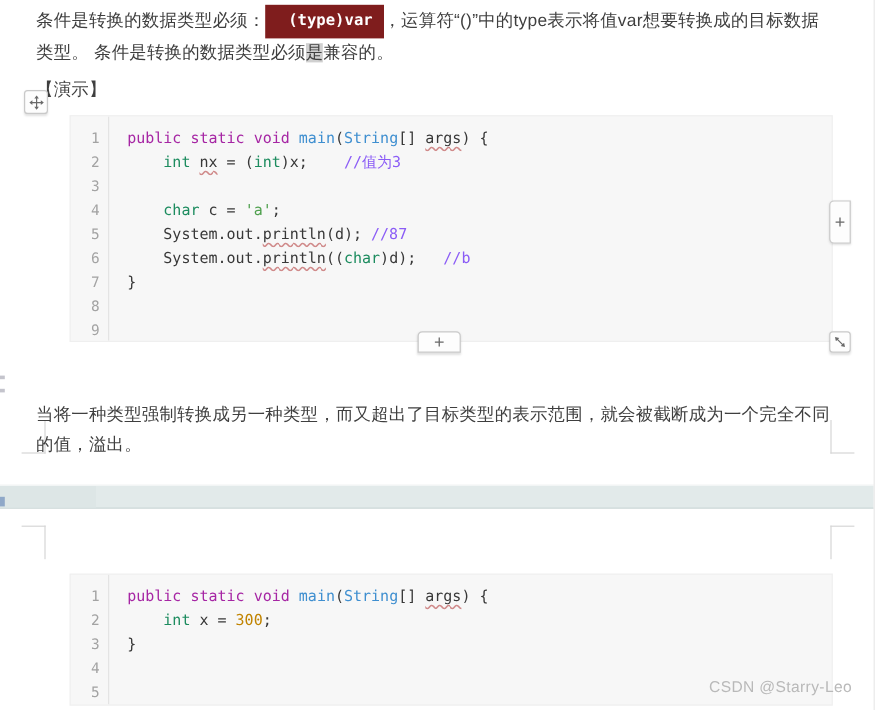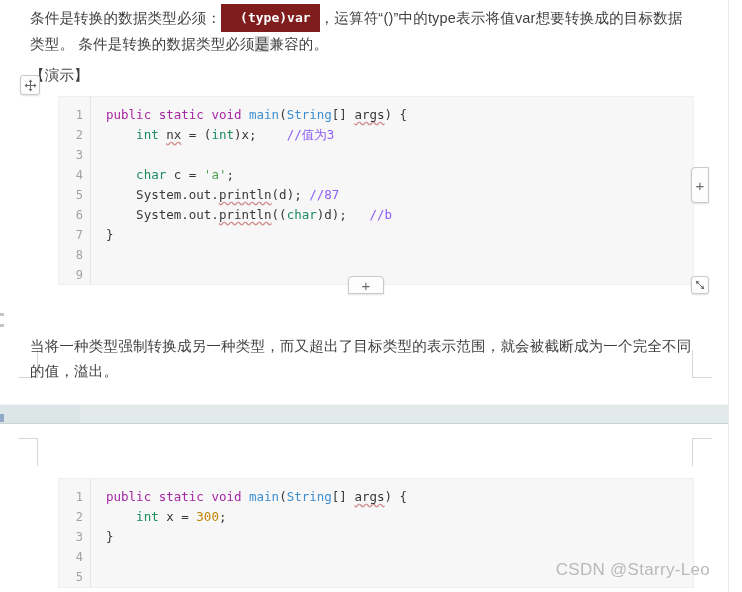--- a/index.html
+++ b/index.html
@@ -150,21 +150,21 @@
   #add-row-btn { left: 348px; top: 276px; width: 36px; height: 18px; font-size: 15px;
                  border-radius: 4px 4px 0 0; }
   #resize-handle { right: 33px; top: 276px; width: 18px; height: 18px; font-size: 11px; }
 
   .ctl svg { display: block; }
 
   
   #watermark {
     position: absolute;
     right: 18px; bottom: 12px;
-    font-size: 17px;
+    font-size: 13px;
     color: #b9b9b9;
     letter-spacing: 0.3px;
     font-family: "Liberation Sans", sans-serif;
   }
 
   
   .edge-mark {
     position: absolute; left: 0; width: 4px; height: 3px;
     background: #c4c4cc;
   }

